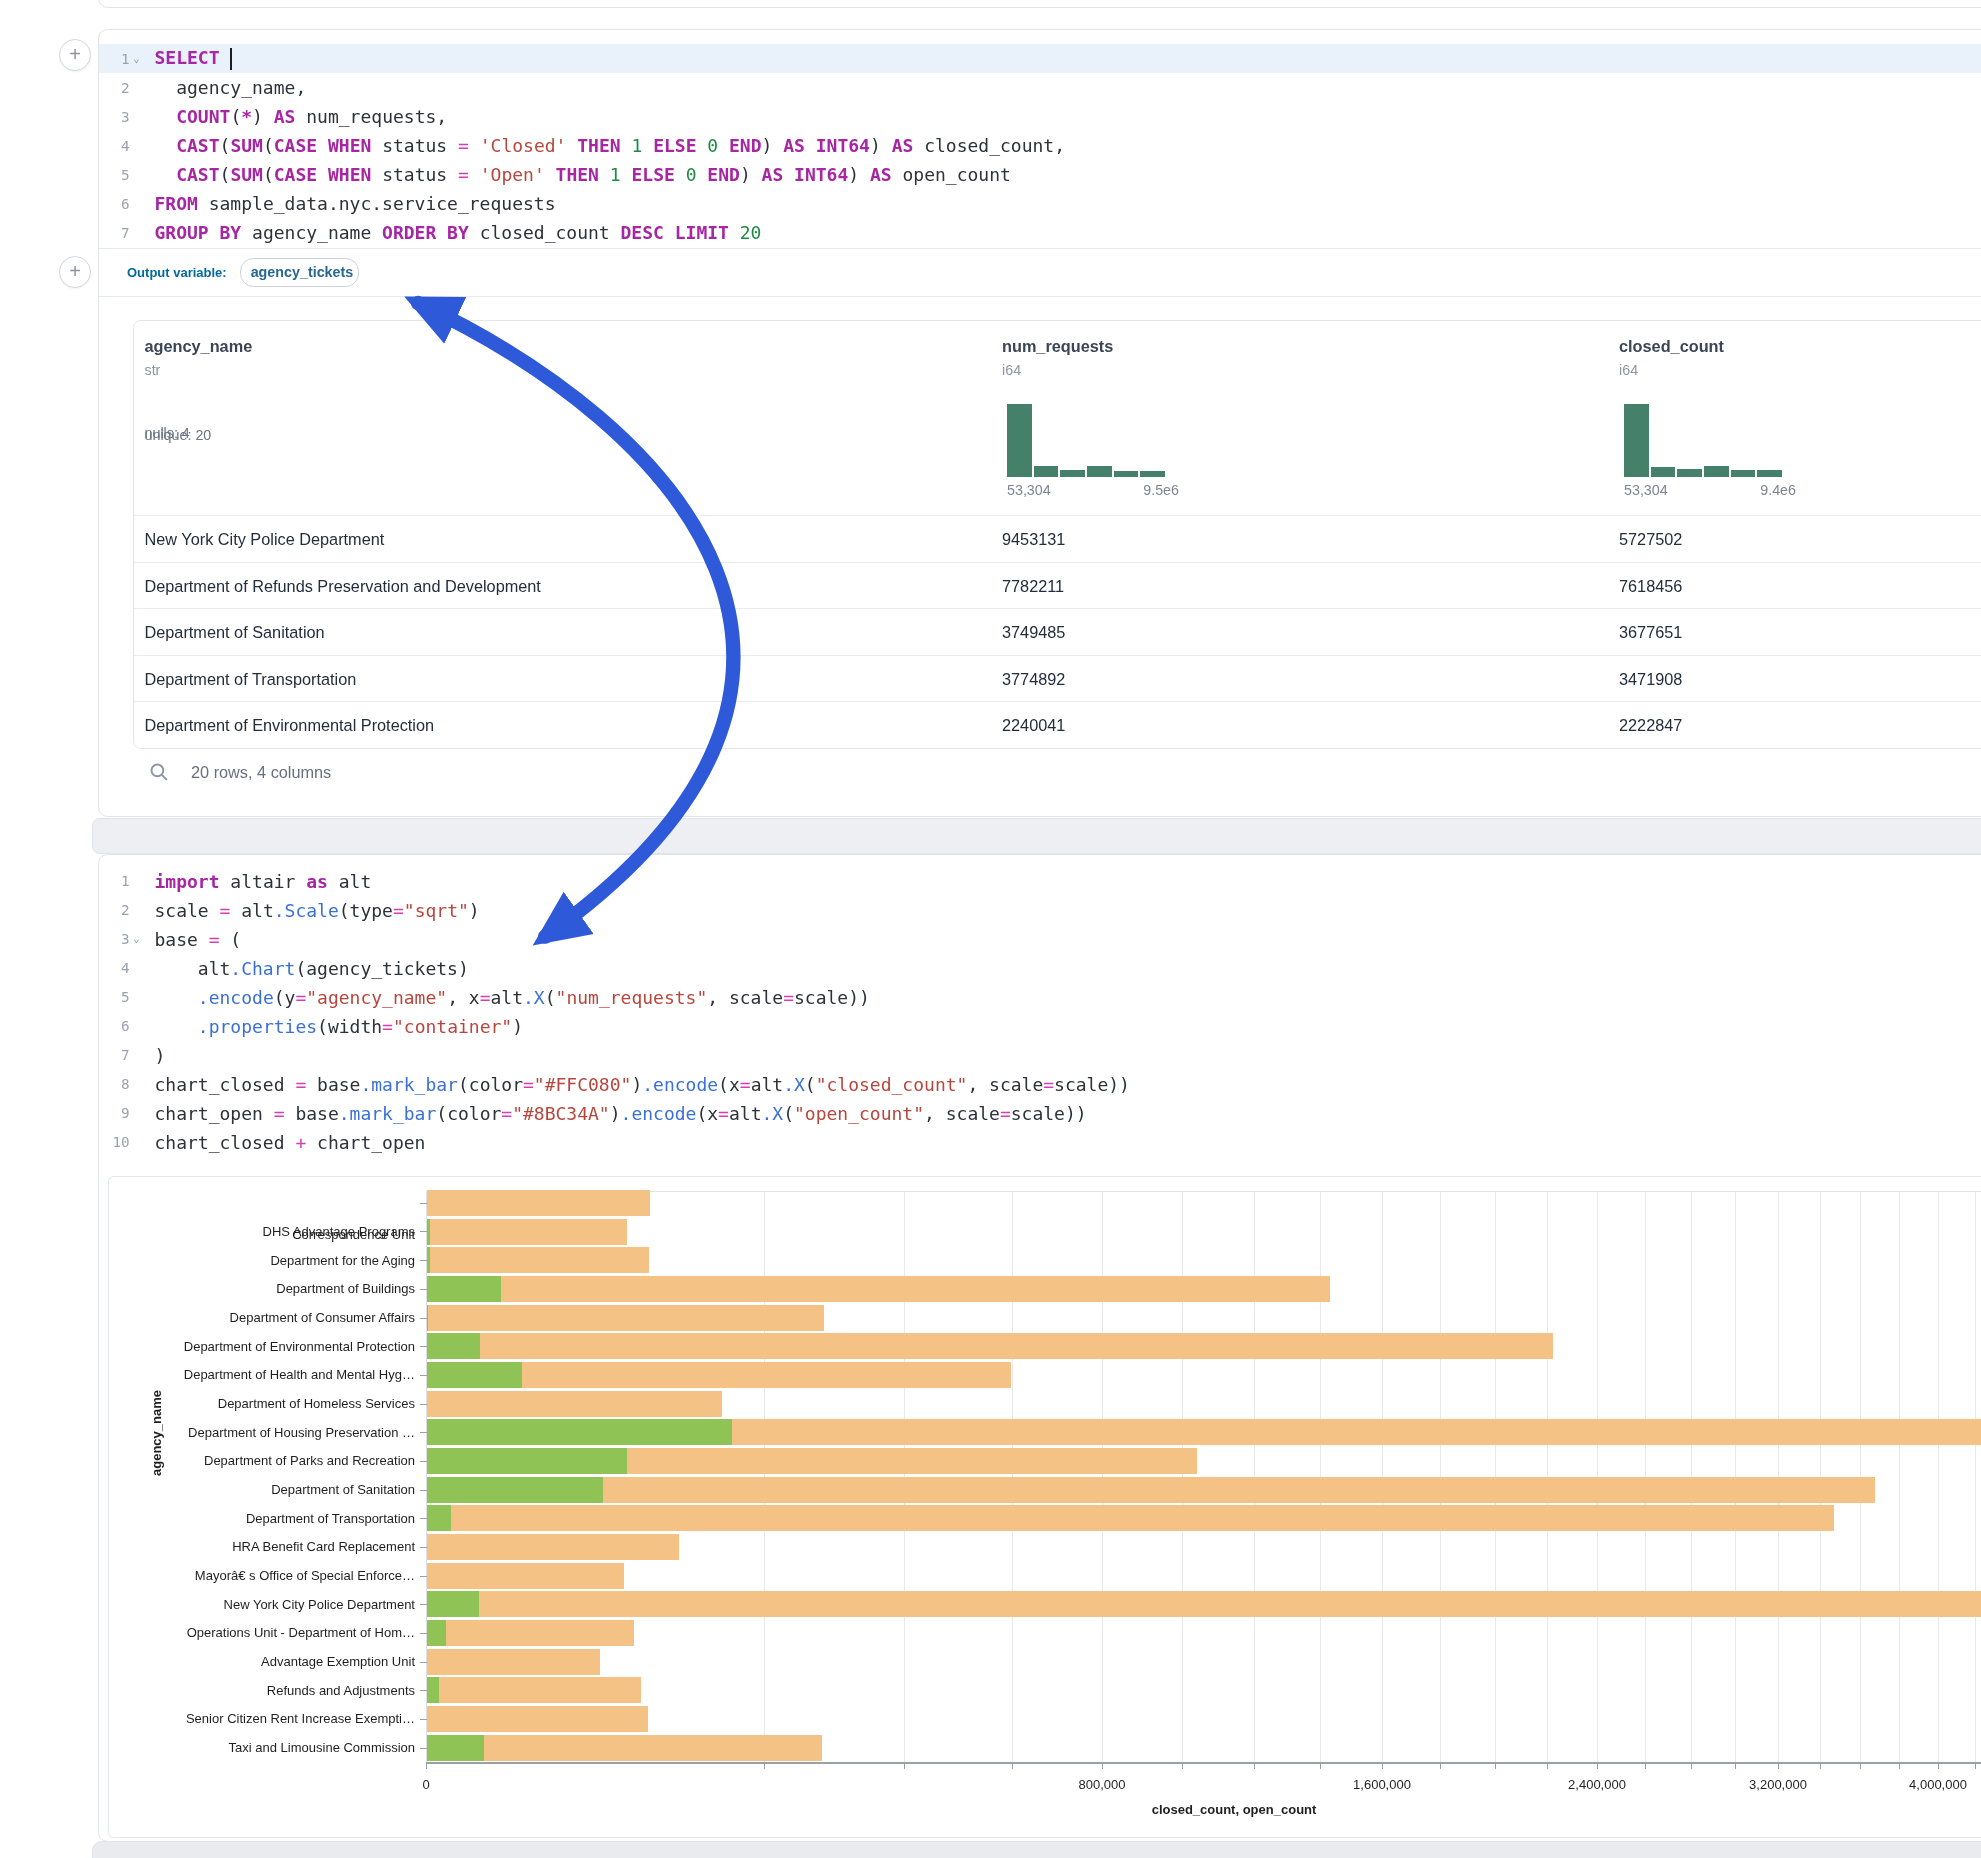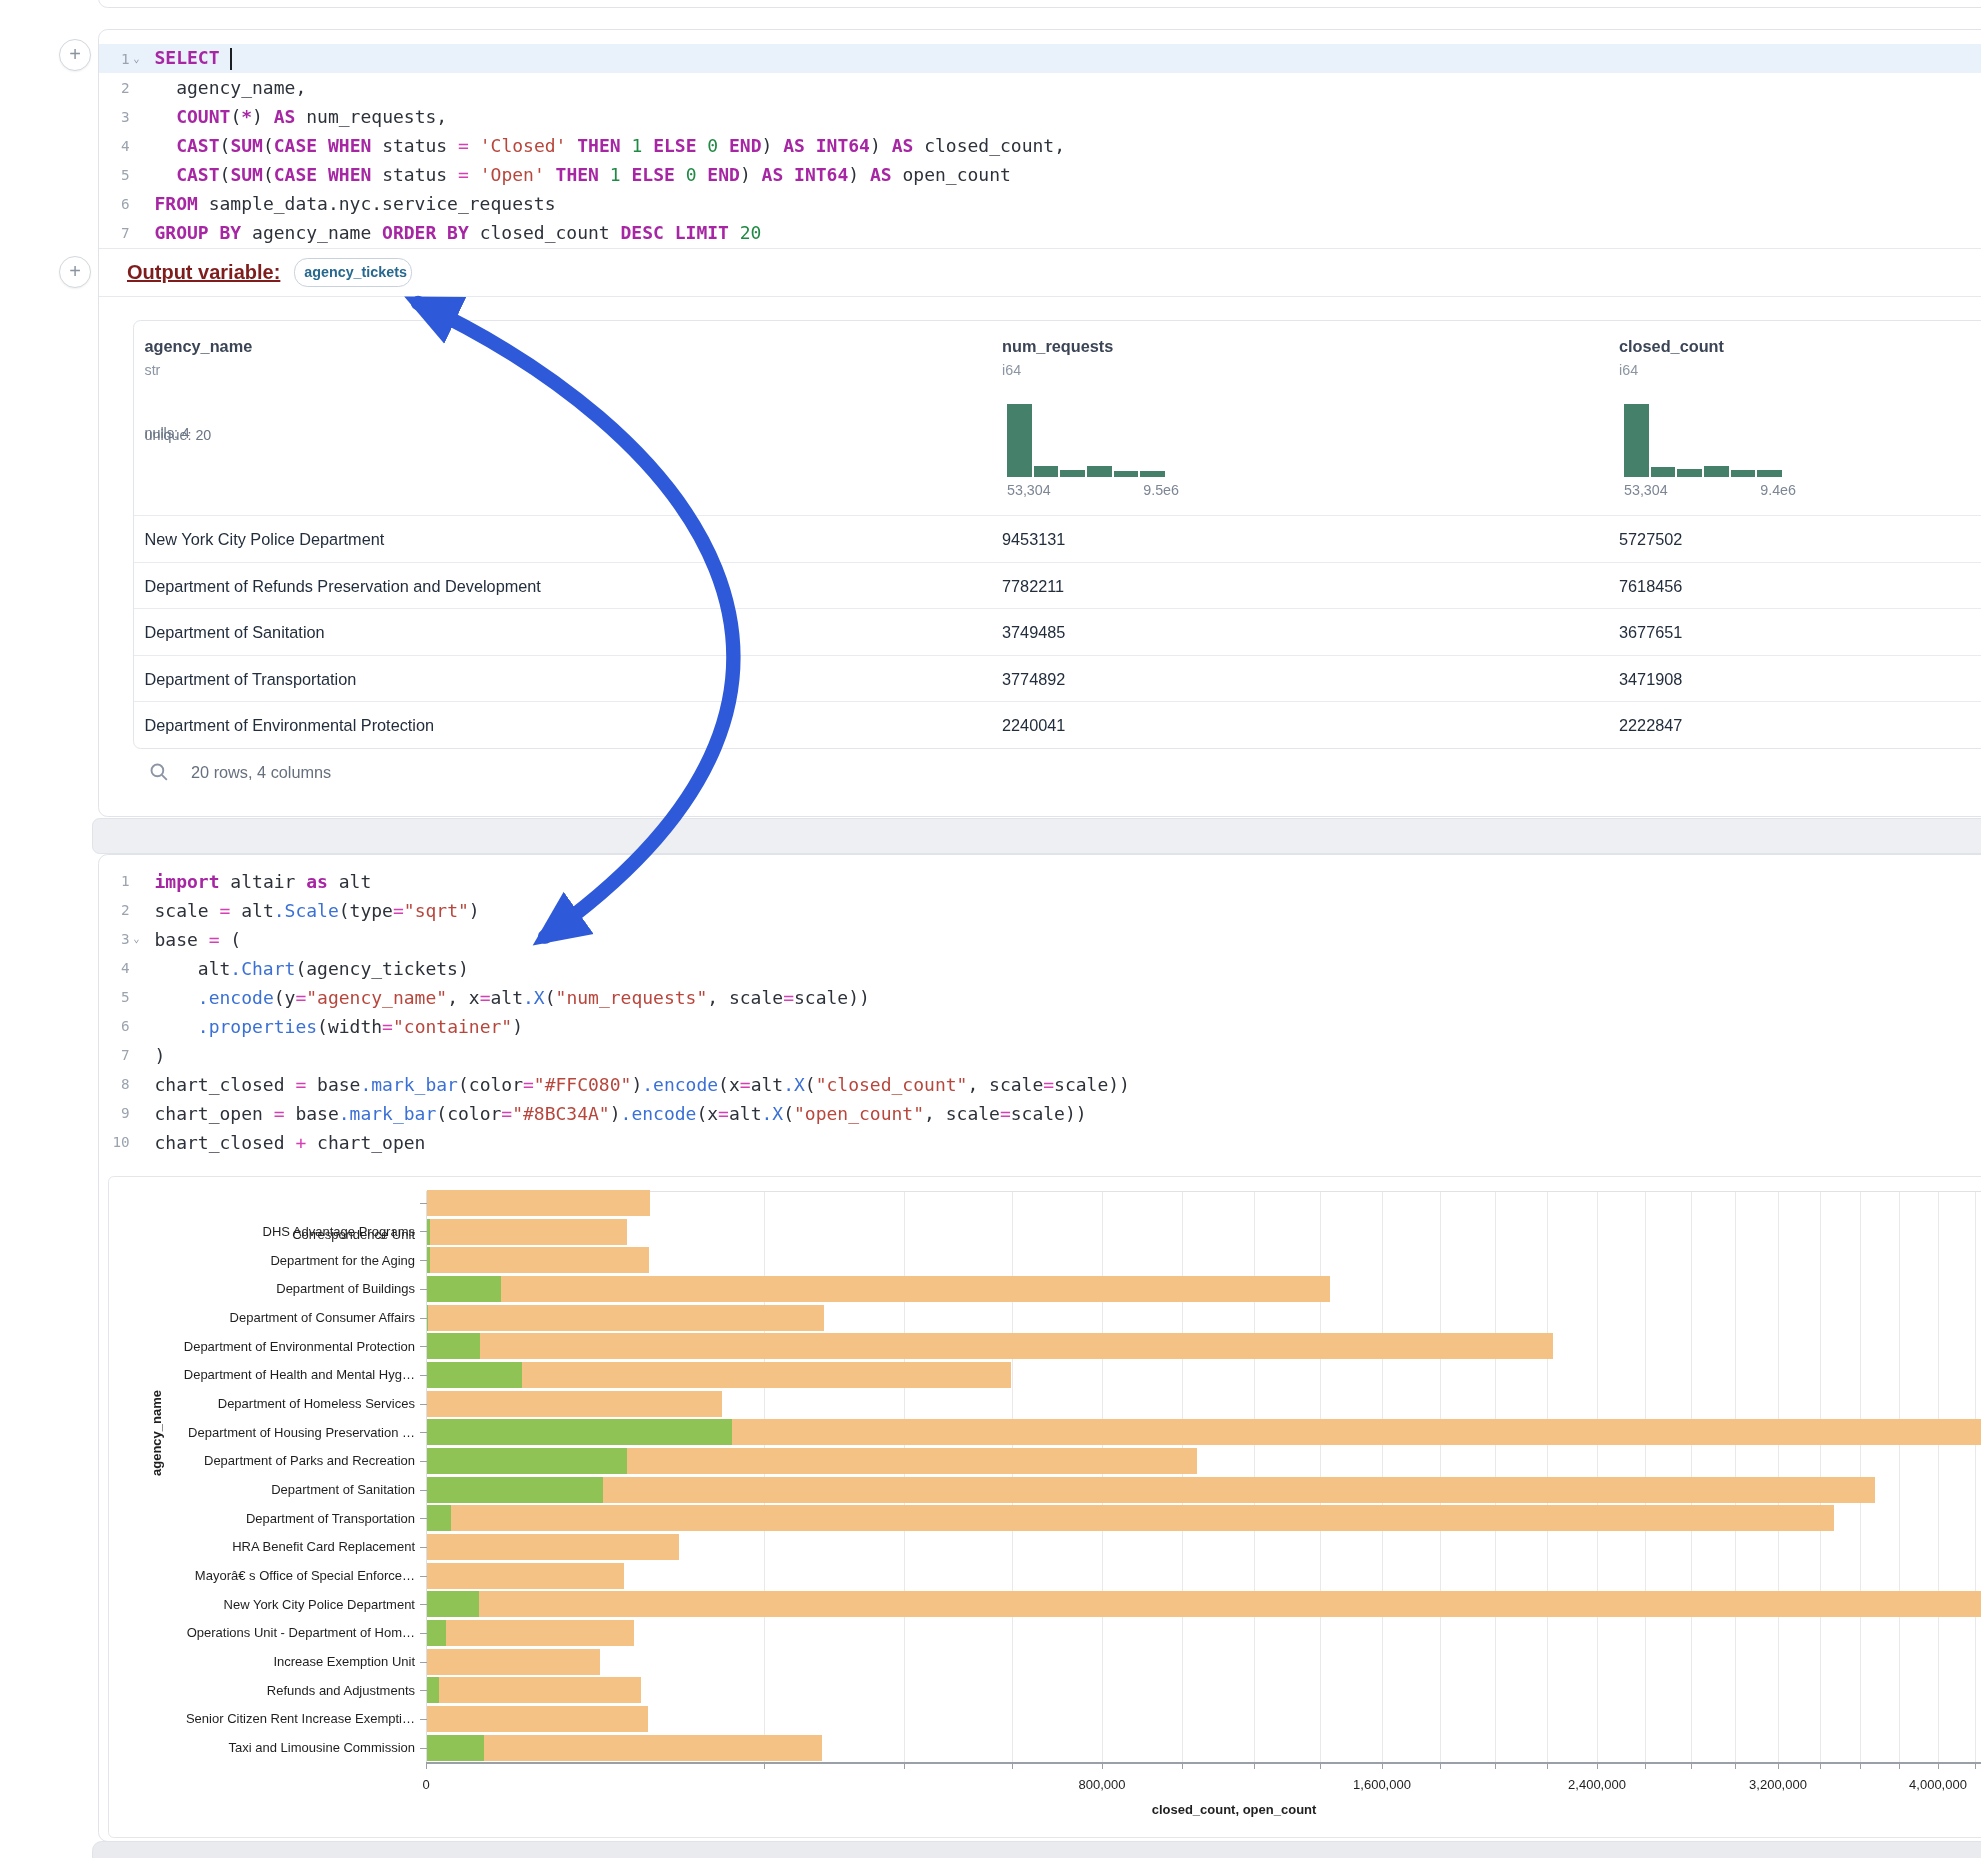--- a/index.html
+++ b/index.html
@@ -21,21 +21,21 @@
   .code-text{padding-left:11.5px;}
   .tk-kw{color:#A626A4;font-weight:bold;}
   .tk-fn{color:#3B70D6;}
   .tk-str{color:#B8463C;}
   .tk-num{color:#1F8A43;}
   .tk-op{color:#D63FB4;}
   .tk-t{color:#2C313A;}
   .cursor{display:inline-block;width:1.9px;height:22px;background:#1b1f24;vertical-align:middle;}
   
   .outvar-strip{position:absolute;left:0;right:0;display:flex;align-items:center;}
-  .outvar-label{font-weight:bold;font-size:20px;color:#7f1d1d;margin-left:28px;text-decoration:underline;}
+  .outvar-label{font-weight:bold;font-size:13px;color:#0369a1;margin-left:28px;}
   .outvar-pill{margin-left:13.4px;height:27px;line-height:27px;border:1px solid #c8d2dc;border-radius:13.4px;
                padding:0 0 0 9.6px;width:107px;overflow:hidden;white-space:nowrap;
                font-weight:bold;font-size:14.3px;color:#27688F;background:#fff;cursor:pointer;}
   
   .tbl-card{position:absolute;background:#fff;border:1px solid #e2e6ea;border-radius:7.6px;overflow:hidden;}
   .col-head{position:absolute;top:16.3px;}
   .col-name{font-size:16.3px;font-weight:bold;color:#3B4556;}
   .col-type{font-size:14.3px;color:#8B95A3;margin-top:5.7px;}
   .col-stat{font-size:14.3px;color:#6A7585;}
   .hist{position:absolute;display:flex;align-items:flex-end;}
@@ -259,21 +259,21 @@
         <div class="bar" style="left: 318px; top: 414px; width: 2321px; background: rgb(245, 194, 134);"></div>
         <div class="bar" style="left: 318px; top: 414px; width: 52px; background: rgb(144, 195, 86);"></div>
         <div class="tick" style="left: 311px; top: 427px; width: 6.7px; height: 1px;"></div>
         <div class="ylab" style="left: 19px; top: 420px;">New York City Police Department</div>
         <div class="bar" style="left: 318px; top: 443px; width: 207px; background: rgb(245, 194, 134);"></div>
         <div class="bar" style="left: 318px; top: 443px; width: 19px; background: rgb(144, 195, 86);"></div>
         <div class="tick" style="left: 311px; top: 456px; width: 6.7px; height: 1px;"></div>
         <div class="ylab" style="left: 19px; top: 448px;">Operations Unit - Department of Hom…</div>
         <div class="bar" style="left: 318px; top: 472px; width: 173px; background: rgb(245, 194, 134);"></div>
         <div class="tick" style="left: 311px; top: 485px; width: 6.7px; height: 1px;"></div>
-        <div class="ylab" style="left: 19px; top: 477px;">Increase Exemption Unit</div>
+        <div class="ylab" style="left: 19px; top: 477px;">Advantage Exemption Unit</div>
         <div class="bar" style="left: 318px; top: 500px; width: 214px; background: rgb(245, 194, 134);"></div>
         <div class="bar" style="left: 318px; top: 500px; width: 12px; background: rgb(144, 195, 86);"></div>
         <div class="tick" style="left: 311px; top: 513px; width: 6.7px; height: 1px;"></div>
         <div class="ylab" style="left: 19px; top: 506px;">Refunds and Adjustments</div>
         <div class="bar" style="left: 318px; top: 529px; width: 221px; background: rgb(245, 194, 134);"></div>
         <div class="tick" style="left: 311px; top: 542px; width: 6.7px; height: 1px;"></div>
         <div class="ylab" style="left: 19px; top: 534px;">Senior Citizen Rent Increase Exempti…</div>
         <div class="bar" style="left: 318px; top: 558px; width: 395px; background: rgb(245, 194, 134);"></div>
         <div class="bar" style="left: 318px; top: 558px; width: 57px; background: rgb(144, 195, 86);"></div>
         <div class="tick" style="left: 311px; top: 571px; width: 6.7px; height: 1px;"></div>

